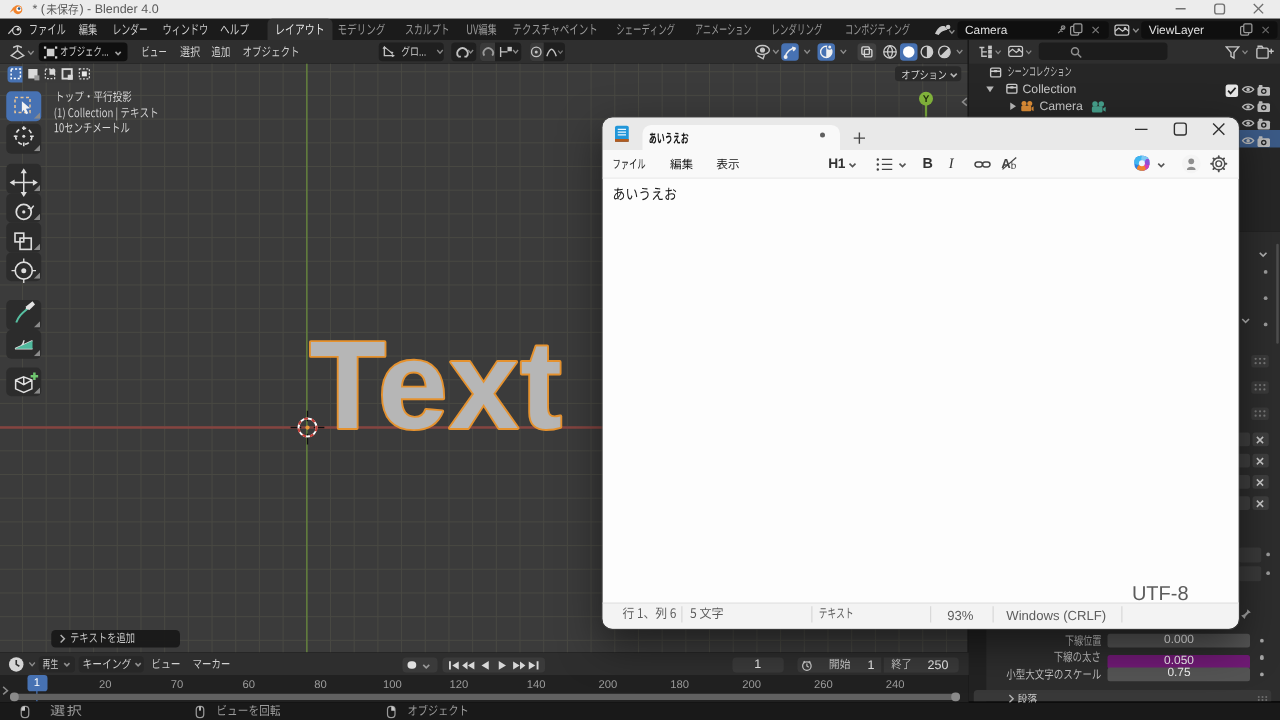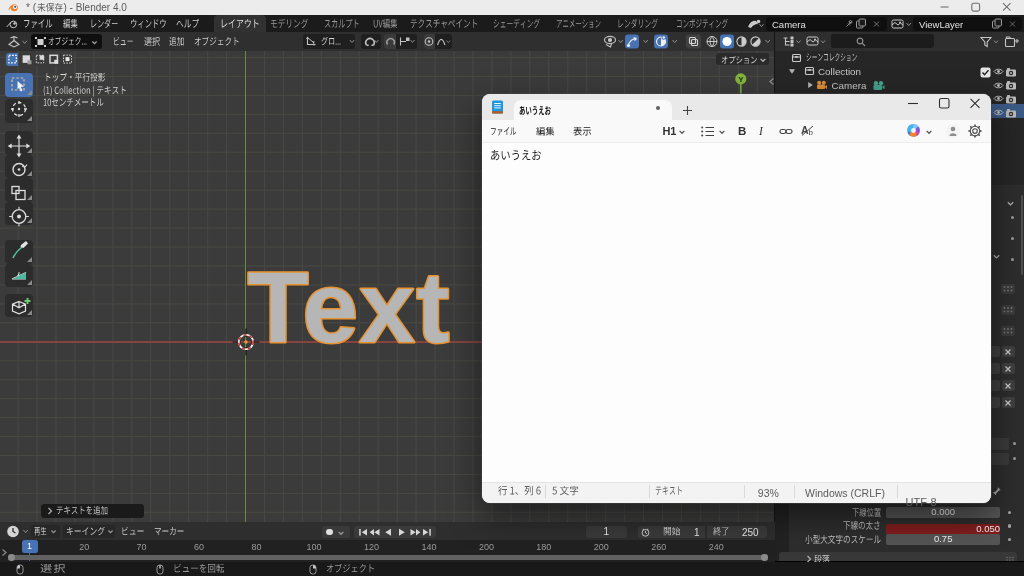--- a/index.html
+++ b/index.html
@@ -630,21 +630,21 @@
       <path d="M0.4 -7.7H6.9V-6.9H0.4ZM3.2 -7.1H3.8V0.8H3.2ZM3.5 -4.7 3.9 -5.3Q4.2 -5.1 4.6 -4.8Q5.0 -4.5 5.3 -4.2Q5.7 -4.0 6.0 -3.7Q6.3 -3.4 6.5 -3.2L6.1 -2.5Q5.9 -2.7 5.6 -3.0Q5.3 -3.3 5.0 -3.6Q4.6 -3.9 4.2 -4.2Q3.9 -4.5 3.5 -4.7Z M13.8 -3.4 14.3 -3.0Q14.0 -2.6 13.6 -2.2Q13.3 -1.8 13.0 -1.6L12.7 -1.9Q12.8 -2.1 13.1 -2.4Q13.3 -2.6 13.5 -2.9Q13.7 -3.2 13.8 -3.4ZM12.0 -8.4 12.6 -8.3Q12.5 -7.9 12.3 -7.5Q12.2 -7.2 12.1 -6.9L11.6 -7.1Q11.7 -7.4 11.8 -7.7Q11.9 -8.1 12.0 -8.4ZM11.0 -5.3V-4.4H13.5V-5.3ZM11.0 -6.8V-5.9H13.5V-6.8ZM10.5 -7.4H14.0V-3.8H10.5ZM12.0 -4.2H12.5V-0.0Q12.5 0.3 12.4 0.4Q12.4 0.6 12.2 0.7Q12.1 0.8 11.9 0.8Q11.7 0.8 11.3 0.8Q11.3 0.6 11.3 0.5Q11.2 0.3 11.2 0.1Q11.4 0.1 11.6 0.1Q11.8 0.1 11.9 0.1Q11.9 0.1 12.0 0.1Q12.0 0.1 12.0 -0.0ZM10.2 -3.0H11.5V-2.3H10.2ZM11.3 -3.0H11.4L11.5 -3.0L11.8 -2.8Q11.6 -1.6 11.2 -0.8Q10.8 -0.0 10.3 0.4Q10.2 0.3 10.2 0.2Q10.1 0.1 10.0 0.0Q10.0 -0.1 9.9 -0.1Q10.4 -0.5 10.8 -1.2Q11.2 -1.9 11.3 -2.8ZM12.4 -4.1Q12.5 -3.6 12.6 -3.0Q12.8 -2.5 13.0 -1.9Q13.3 -1.4 13.6 -1.0Q14.0 -0.5 14.4 -0.2Q14.4 -0.2 14.3 -0.0Q14.3 0.1 14.2 0.2Q14.1 0.3 14.1 0.4Q13.6 0.1 13.3 -0.4Q12.9 -0.9 12.7 -1.5Q12.5 -2.0 12.3 -2.6Q12.2 -3.1 12.1 -3.6ZM8.7 -8.4 9.2 -8.1Q9.1 -7.8 8.9 -7.4Q8.8 -7.0 8.6 -6.6Q8.5 -6.2 8.3 -6.0L7.9 -6.2Q8.1 -6.5 8.2 -6.9Q8.4 -7.3 8.5 -7.7Q8.6 -8.1 8.7 -8.4ZM9.5 -7.3 10.0 -7.0Q9.8 -6.4 9.5 -5.8Q9.1 -5.2 8.8 -4.6Q8.5 -4.0 8.2 -3.6L7.9 -3.8Q8.1 -4.2 8.3 -4.6Q8.6 -5.0 8.8 -5.5Q9.0 -5.9 9.2 -6.4Q9.4 -6.9 9.5 -7.3ZM7.6 -6.3 7.9 -6.8Q8.1 -6.6 8.3 -6.3Q8.5 -6.0 8.6 -5.7Q8.8 -5.4 8.9 -5.2L8.6 -4.6Q8.5 -4.9 8.3 -5.2Q8.2 -5.5 8.0 -5.8Q7.8 -6.1 7.6 -6.3ZM9.3 -5.0 9.7 -5.2Q9.8 -4.9 10.0 -4.5Q10.1 -4.1 10.2 -3.8Q10.3 -3.4 10.4 -3.1L9.9 -2.9Q9.9 -3.1 9.8 -3.5Q9.7 -3.9 9.5 -4.3Q9.4 -4.6 9.3 -5.0ZM7.5 -4.0Q8.0 -4.0 8.6 -4.1Q9.3 -4.1 10.0 -4.1L10.0 -3.5Q9.3 -3.5 8.7 -3.4Q8.1 -3.3 7.6 -3.3ZM9.5 -2.5 9.9 -2.7Q10.0 -2.3 10.1 -1.8Q10.2 -1.3 10.2 -0.9L9.8 -0.7Q9.8 -1.1 9.7 -1.6Q9.6 -2.1 9.5 -2.5ZM7.9 -2.7 8.4 -2.6Q8.3 -1.9 8.2 -1.2Q8.1 -0.5 7.9 -0.0Q7.9 -0.1 7.8 -0.1Q7.7 -0.2 7.6 -0.2Q7.5 -0.3 7.5 -0.3Q7.7 -0.8 7.8 -1.4Q7.9 -2.0 7.9 -2.7ZM8.7 -3.7H9.2V0.8H8.7Z M18.9 -8.3H19.4V-6.0H18.9ZM17.0 -6.4H21.5V-5.7H17.0ZM17.6 -4.9 18.1 -5.0Q18.2 -4.4 18.4 -3.6Q18.5 -2.9 18.6 -2.2Q18.7 -1.5 18.7 -1.0L18.1 -0.9Q18.1 -1.4 18.0 -2.1Q18.0 -2.8 17.9 -3.5Q17.7 -4.3 17.6 -4.9ZM20.3 -5.1 20.9 -5.0Q20.8 -4.4 20.6 -3.7Q20.5 -3.1 20.4 -2.4Q20.2 -1.8 20.1 -1.2Q19.9 -0.6 19.8 -0.1L19.3 -0.3Q19.5 -0.7 19.6 -1.3Q19.7 -1.9 19.8 -2.6Q20.0 -3.3 20.1 -3.9Q20.2 -4.6 20.3 -5.1ZM16.8 -0.4H21.6V0.3H16.8ZM16.6 -8.4 17.1 -8.1Q16.9 -7.3 16.6 -6.5Q16.2 -5.7 15.8 -5.0Q15.5 -4.2 15.1 -3.7Q15.0 -3.8 15.0 -3.9Q14.9 -4.1 14.9 -4.2Q14.8 -4.3 14.7 -4.4Q15.1 -4.9 15.5 -5.5Q15.8 -6.2 16.1 -6.9Q16.4 -7.6 16.6 -8.4ZM15.9 -5.8 16.4 -6.5 16.4 -6.5V0.8H15.9Z M26.6 -7.4V-6.5H27.9V-7.4ZM24.9 -7.4V-6.5H26.1V-7.4ZM23.3 -7.4V-6.5H24.4V-7.4ZM22.7 -8.0H28.4V-6.0H22.7ZM22.4 -5.4H28.7V-4.9H22.4ZM23.0 -0.2H28.9V0.4H23.0ZM22.8 -4.1H23.4V0.8H22.8ZM24.6 -2.8V-2.3H27.6V-2.8ZM24.6 -1.8V-1.2H27.6V-1.8ZM24.6 -3.8V-3.3H27.6V-3.8ZM24.1 -4.3H28.1V-0.8H24.1ZM25.4 -6.1 25.9 -6.1Q25.9 -5.6 25.8 -5.0Q25.7 -4.4 25.7 -4.0H25.2Q25.2 -4.4 25.3 -5.0Q25.3 -5.6 25.4 -6.1Z" fill="#c3c3c3"></path>
     </svg>
   </div>
 <div class="abs" style="left:886.4px;top:507.3px;width:113.6px;height:10.8px;background:#545454;border-radius:2px;color:#efefef;font-size:9.5px;text-align:center;line-height:10.8px">0.000</div>
 <div class="abs" style="left:1008px;top:510.90000000000003px;width:3.4px;height:3.4px;border-radius:50%;background:#a5a5a5"></div>
 <div class="abs" style="left:843.1px;top:521.4px">
     <svg class="jp" width="37.7" height="11.5" viewBox="0 -8.0 37.7 11.5">
       <path d="M0.4 -7.7H7.1V-6.9H0.4ZM3.3 -7.1H3.9V0.8H3.3ZM3.7 -4.7 4.0 -5.3Q4.4 -5.1 4.7 -4.8Q5.1 -4.5 5.5 -4.2Q5.9 -4.0 6.2 -3.7Q6.5 -3.4 6.7 -3.2L6.3 -2.5Q6.1 -2.7 5.8 -3.0Q5.5 -3.3 5.1 -3.6Q4.8 -3.9 4.4 -4.2Q4.0 -4.5 3.7 -4.7Z M14.3 -3.4 14.7 -3.0Q14.4 -2.6 14.1 -2.2Q13.7 -1.8 13.4 -1.6L13.1 -1.9Q13.3 -2.1 13.5 -2.4Q13.7 -2.6 13.9 -2.9Q14.1 -3.2 14.3 -3.4ZM12.4 -8.4 13.0 -8.3Q12.9 -7.9 12.7 -7.5Q12.6 -7.2 12.5 -6.9L12.0 -7.1Q12.1 -7.4 12.2 -7.7Q12.3 -8.1 12.4 -8.4ZM11.4 -5.3V-4.4H13.9V-5.3ZM11.4 -6.8V-5.9H13.9V-6.8ZM10.9 -7.4H14.5V-3.8H10.9ZM12.4 -4.2H12.9V-0.0Q12.9 0.3 12.8 0.4Q12.8 0.6 12.7 0.7Q12.5 0.8 12.3 0.8Q12.0 0.8 11.7 0.8Q11.7 0.6 11.6 0.5Q11.6 0.3 11.5 0.1Q11.8 0.1 12.0 0.1Q12.2 0.1 12.3 0.1Q12.3 0.1 12.4 0.1Q12.4 0.1 12.4 -0.0ZM10.6 -3.0H11.8V-2.3H10.6ZM11.7 -3.0H11.8L11.9 -3.0L12.2 -2.8Q12.0 -1.6 11.6 -0.8Q11.2 -0.0 10.6 0.4Q10.6 0.3 10.5 0.2Q10.4 0.1 10.4 0.0Q10.3 -0.1 10.2 -0.1Q10.8 -0.5 11.2 -1.2Q11.5 -1.9 11.7 -2.8ZM12.8 -4.1Q12.9 -3.6 13.1 -3.0Q13.2 -2.5 13.5 -1.9Q13.7 -1.4 14.1 -1.0Q14.4 -0.5 14.9 -0.2Q14.8 -0.2 14.8 -0.0Q14.7 0.1 14.7 0.2Q14.6 0.3 14.6 0.4Q14.1 0.1 13.7 -0.4Q13.4 -0.9 13.1 -1.5Q12.9 -2.0 12.7 -2.6Q12.6 -3.1 12.5 -3.6ZM9.0 -8.4 9.5 -8.1Q9.4 -7.8 9.2 -7.4Q9.1 -7.0 8.9 -6.6Q8.7 -6.2 8.6 -6.0L8.2 -6.2Q8.3 -6.5 8.5 -6.9Q8.6 -7.3 8.8 -7.7Q8.9 -8.1 9.0 -8.4ZM9.9 -7.3 10.3 -7.0Q10.1 -6.4 9.8 -5.8Q9.4 -5.2 9.1 -4.6Q8.8 -4.0 8.5 -3.6L8.2 -3.8Q8.4 -4.2 8.6 -4.6Q8.9 -5.0 9.1 -5.5Q9.3 -5.9 9.5 -6.4Q9.7 -6.9 9.9 -7.3ZM7.8 -6.3 8.1 -6.8Q8.3 -6.6 8.5 -6.3Q8.7 -6.0 8.9 -5.7Q9.1 -5.4 9.2 -5.2L8.9 -4.6Q8.8 -4.9 8.6 -5.2Q8.4 -5.5 8.2 -5.8Q8.0 -6.1 7.8 -6.3ZM9.6 -5.0 10.0 -5.2Q10.1 -4.9 10.3 -4.5Q10.4 -4.1 10.5 -3.8Q10.7 -3.4 10.7 -3.1L10.3 -2.9Q10.2 -3.1 10.1 -3.5Q10.0 -3.9 9.9 -4.3Q9.7 -4.6 9.6 -5.0ZM7.8 -4.0Q8.2 -4.0 8.9 -4.1Q9.6 -4.1 10.3 -4.1L10.3 -3.5Q9.6 -3.5 9.0 -3.4Q8.3 -3.3 7.8 -3.3ZM9.8 -2.5 10.2 -2.7Q10.3 -2.3 10.4 -1.8Q10.6 -1.3 10.6 -0.9L10.1 -0.7Q10.1 -1.1 10.0 -1.6Q9.9 -2.1 9.8 -2.5ZM8.2 -2.7 8.7 -2.6Q8.6 -1.9 8.5 -1.2Q8.4 -0.5 8.2 -0.0Q8.1 -0.1 8.0 -0.1Q8.0 -0.2 7.9 -0.2Q7.8 -0.3 7.7 -0.3Q7.9 -0.8 8.0 -1.4Q8.1 -2.0 8.2 -2.7ZM9.0 -3.7H9.5V0.8H9.0Z M19.3 -6.8Q19.3 -6.0 19.1 -5.2Q19.0 -4.3 18.8 -3.5Q18.6 -2.5 18.3 -1.8Q18.1 -1.1 17.7 -0.8Q17.4 -0.4 17.1 -0.4Q16.8 -0.4 16.4 -0.8Q16.1 -1.1 15.9 -1.7Q15.7 -2.3 15.7 -3.1Q15.7 -3.9 16.0 -4.7Q16.2 -5.4 16.7 -6.0Q17.1 -6.5 17.7 -6.9Q18.3 -7.2 19.0 -7.2Q19.7 -7.2 20.2 -6.9Q20.8 -6.6 21.1 -6.1Q21.5 -5.6 21.7 -4.9Q21.9 -4.3 21.9 -3.5Q21.9 -2.4 21.6 -1.7Q21.3 -0.9 20.6 -0.4Q20.0 0.2 19.1 0.3L18.7 -0.4Q18.9 -0.5 19.1 -0.5Q19.3 -0.5 19.4 -0.6Q19.8 -0.7 20.1 -0.9Q20.4 -1.1 20.7 -1.5Q21.0 -1.9 21.1 -2.4Q21.3 -2.9 21.3 -3.5Q21.3 -4.1 21.2 -4.7Q21.0 -5.2 20.7 -5.6Q20.4 -6.0 20.0 -6.2Q19.6 -6.5 19.0 -6.5Q18.4 -6.5 17.9 -6.2Q17.4 -5.9 17.1 -5.4Q16.7 -4.9 16.5 -4.3Q16.3 -3.7 16.3 -3.2Q16.3 -2.6 16.5 -2.1Q16.6 -1.7 16.8 -1.6Q16.9 -1.4 17.1 -1.4Q17.3 -1.4 17.5 -1.6Q17.7 -1.8 17.9 -2.4Q18.1 -2.9 18.2 -3.7Q18.4 -4.4 18.5 -5.3Q18.6 -6.1 18.7 -6.8Z M23.1 -5.7H29.7V-5.0H23.1ZM25.5 -1.4 26.0 -1.9Q26.3 -1.6 26.5 -1.3Q26.8 -0.9 27.1 -0.6Q27.4 -0.2 27.5 0.0L27.0 0.6Q26.9 0.3 26.6 -0.1Q26.4 -0.4 26.1 -0.8Q25.8 -1.1 25.5 -1.4ZM26.8 -5.4Q27.1 -4.1 27.5 -3.0Q27.9 -2.0 28.5 -1.1Q29.1 -0.3 29.9 0.1Q29.9 0.2 29.8 0.3Q29.7 0.4 29.6 0.6Q29.6 0.7 29.5 0.8Q28.7 0.3 28.1 -0.6Q27.4 -1.5 27.0 -2.7Q26.6 -3.8 26.3 -5.2ZM26.0 -8.4H26.6Q26.6 -7.7 26.6 -6.9Q26.6 -6.1 26.5 -5.2Q26.4 -4.4 26.2 -3.5Q26.0 -2.7 25.6 -1.9Q25.3 -1.1 24.7 -0.4Q24.1 0.3 23.3 0.8Q23.3 0.7 23.1 0.5Q23.0 0.3 22.9 0.2Q23.7 -0.3 24.2 -0.9Q24.8 -1.5 25.1 -2.3Q25.5 -3.0 25.7 -3.8Q25.8 -4.7 25.9 -5.5Q26.0 -6.3 26.0 -7.0Q26.0 -7.8 26.0 -8.4Z M34.1 -7.1Q34.1 -7.2 34.0 -7.5Q34.0 -7.7 33.9 -7.9L34.6 -8.0Q34.6 -7.7 34.7 -7.3Q34.7 -7.0 34.8 -6.6Q34.9 -6.2 35.0 -5.9Q35.2 -5.2 35.4 -4.6Q35.7 -4.0 35.9 -3.5Q36.0 -3.4 36.1 -3.2Q36.2 -3.1 36.3 -3.0L36.0 -2.4Q35.8 -2.5 35.6 -2.5Q35.4 -2.5 35.1 -2.6Q34.9 -2.6 34.6 -2.6Q34.4 -2.7 34.1 -2.7L34.2 -3.4Q34.4 -3.3 34.6 -3.3Q34.9 -3.3 35.1 -3.3Q35.3 -3.2 35.4 -3.2Q35.3 -3.5 35.1 -3.9Q34.9 -4.4 34.8 -4.8Q34.6 -5.3 34.5 -5.7Q34.3 -6.2 34.3 -6.5Q34.2 -6.9 34.1 -7.1ZM31.3 -6.3Q32.0 -6.2 32.6 -6.2Q33.2 -6.1 33.7 -6.2Q34.2 -6.2 34.7 -6.2Q35.0 -6.3 35.3 -6.3Q35.6 -6.4 36.0 -6.5Q36.3 -6.6 36.6 -6.8L36.7 -6.0Q36.4 -5.9 36.1 -5.8Q35.8 -5.7 35.4 -5.6Q35.1 -5.6 34.9 -5.5Q34.1 -5.4 33.2 -5.4Q32.4 -5.4 31.4 -5.5ZM32.5 -3.1Q32.3 -2.8 32.3 -2.4Q32.2 -2.1 32.2 -1.7Q32.2 -1.0 32.6 -0.7Q33.1 -0.4 33.9 -0.3Q34.5 -0.3 35.0 -0.4Q35.5 -0.5 35.9 -0.6L35.8 0.2Q35.5 0.3 35.0 0.4Q34.5 0.4 33.9 0.4Q33.2 0.4 32.7 0.2Q32.1 -0.0 31.8 -0.5Q31.6 -1.0 31.6 -1.6Q31.6 -2.1 31.7 -2.5Q31.8 -2.9 31.9 -3.3Z" fill="#c3c3c3"></path>
     </svg>
   </div>
-<div class="abs" style="left:886.4px;top:524px;width:113.6px;height:10.8px;background:#7f1d1d;border-radius:2px;color:#efefef;font-size:9.5px;text-align:right;line-height:10.8px">0.050</div>
+<div class="abs" style="left:886.4px;top:524px;width:113.6px;height:10.8px;background:#701a75;border-radius:2px;color:#efefef;font-size:9.5px;text-align:center;line-height:10.8px">0.050</div>
 <div class="abs" style="left:1008px;top:524.4px;width:3.4px;height:3.4px;border-radius:50%;background:#a5a5a5"></div>
 <div class="abs" style="left:804.7px;top:534.8px">
     <svg class="jp" width="76.1" height="11.5" viewBox="0 -8.0 76.1 11.5">
       <path d="M3.5 -8.3H4.1V-0.2Q4.1 0.2 4.1 0.4Q4.0 0.6 3.8 0.7Q3.5 0.8 3.2 0.8Q2.8 0.8 2.3 0.8Q2.3 0.7 2.2 0.6Q2.2 0.4 2.1 0.3Q2.1 0.1 2.1 0.0Q2.3 0.0 2.6 0.0Q2.9 0.0 3.0 0.0Q3.2 0.0 3.3 0.0Q3.4 0.0 3.5 -0.0Q3.5 -0.1 3.5 -0.2ZM5.4 -5.7 5.9 -6.0Q6.3 -5.3 6.6 -4.5Q6.9 -3.7 7.1 -2.9Q7.3 -2.1 7.4 -1.5L6.8 -1.2Q6.7 -1.8 6.5 -2.6Q6.3 -3.4 6.0 -4.2Q5.7 -5.0 5.4 -5.7ZM1.5 -5.9 2.2 -5.8Q2.0 -5.0 1.9 -4.2Q1.7 -3.4 1.4 -2.7Q1.1 -1.9 0.8 -1.4Q0.7 -1.4 0.6 -1.5Q0.5 -1.6 0.4 -1.7Q0.3 -1.7 0.2 -1.8Q0.6 -2.3 0.8 -3.0Q1.1 -3.7 1.3 -4.5Q1.4 -5.2 1.5 -5.9Z M8.4 -8.0H11.8V-7.3H8.4ZM8.1 -5.9H12.0V-5.3H8.1ZM8.0 -0.2H14.9V0.5H8.0ZM8.8 -2.2H14.1V-1.5H8.8ZM10.6 -7.7H11.1V-3.1H10.6ZM11.2 -3.3H11.7V0.2H11.2ZM12.4 -7.8H13.0V-4.5H12.4ZM13.9 -8.3H14.4V-3.9Q14.4 -3.5 14.3 -3.4Q14.3 -3.2 14.1 -3.1Q13.9 -3.1 13.7 -3.0Q13.4 -3.0 13.0 -3.0Q13.0 -3.2 12.9 -3.4Q12.8 -3.6 12.8 -3.7Q13.1 -3.7 13.4 -3.7Q13.6 -3.7 13.7 -3.7Q13.8 -3.7 13.8 -3.7Q13.9 -3.8 13.9 -3.9ZM9.1 -7.7H9.6V-6.0Q9.6 -5.5 9.5 -4.9Q9.4 -4.3 9.2 -3.8Q8.9 -3.3 8.4 -2.9Q8.4 -3.0 8.3 -3.1Q8.3 -3.2 8.2 -3.3Q8.1 -3.4 8.1 -3.4Q8.5 -3.8 8.7 -4.2Q9.0 -4.7 9.0 -5.1Q9.1 -5.6 9.1 -6.0Z M15.7 -5.5H22.4V-4.8H15.7ZM19.4 -5.2Q19.7 -4.0 20.1 -3.0Q20.5 -1.9 21.1 -1.1Q21.7 -0.4 22.5 0.1Q22.4 0.2 22.4 0.3Q22.3 0.4 22.2 0.5Q22.1 0.7 22.1 0.8Q21.3 0.3 20.6 -0.6Q20.0 -1.4 19.6 -2.6Q19.1 -3.7 18.8 -5.0ZM18.7 -8.4H19.3Q19.3 -7.7 19.3 -6.9Q19.3 -6.2 19.2 -5.3Q19.1 -4.4 18.9 -3.6Q18.7 -2.7 18.3 -1.9Q18.0 -1.1 17.4 -0.4Q16.8 0.3 16.0 0.8Q15.9 0.6 15.8 0.5Q15.7 0.3 15.5 0.2Q16.4 -0.3 16.9 -0.9Q17.5 -1.6 17.8 -2.3Q18.2 -3.1 18.3 -3.9Q18.5 -4.7 18.6 -5.5Q18.7 -6.3 18.7 -7.1Q18.7 -7.8 18.7 -8.4Z M28.3 -6.3 28.9 -6.1Q28.5 -4.3 27.7 -2.9Q27.0 -1.6 25.9 -0.7Q24.9 0.2 23.5 0.8Q23.5 0.7 23.4 0.6Q23.3 0.4 23.3 0.3Q23.2 0.2 23.1 0.1Q24.5 -0.4 25.5 -1.3Q26.5 -2.1 27.2 -3.4Q27.9 -4.6 28.3 -6.3ZM24.9 -6.3Q25.3 -4.7 26.0 -3.4Q26.7 -2.1 27.8 -1.2Q28.8 -0.4 30.2 0.1Q30.1 0.2 30.0 0.3Q29.9 0.4 29.9 0.6Q29.8 0.7 29.8 0.8Q28.3 0.3 27.3 -0.6Q26.3 -1.6 25.5 -2.9Q24.8 -4.3 24.3 -6.0ZM23.2 -6.7H30.1V-6.0H23.2ZM26.3 -8.4H26.9V-6.3H26.3Z M32.2 -5.5H35.9V-4.8H32.2ZM31.0 -3.0H37.5V-2.3H31.0ZM34.0 -3.7H34.6V-0.1Q34.6 0.2 34.5 0.4Q34.4 0.6 34.2 0.7Q34.0 0.7 33.7 0.8Q33.4 0.8 32.9 0.8Q32.9 0.7 32.8 0.5Q32.8 0.4 32.7 0.3Q32.7 0.1 32.6 0.0Q32.9 0.0 33.1 0.0Q33.4 0.1 33.5 0.0Q33.7 0.0 33.8 0.0Q33.9 0.0 33.9 -0.0Q34.0 -0.0 34.0 -0.1ZM35.7 -5.5H35.8L36.0 -5.5L36.3 -5.2Q36.1 -4.8 35.8 -4.4Q35.5 -4.1 35.1 -3.8Q34.7 -3.4 34.4 -3.2Q34.3 -3.3 34.2 -3.4Q34.1 -3.6 34.1 -3.6Q34.4 -3.8 34.7 -4.1Q35.0 -4.4 35.3 -4.8Q35.5 -5.1 35.7 -5.4ZM33.9 -8.4H34.5V-6.8H33.9ZM31.0 -7.3H37.4V-5.0H36.9V-6.6H31.6V-5.0H31.0Z M42.3 -6.8Q42.3 -6.0 42.1 -5.2Q42.0 -4.3 41.8 -3.5Q41.6 -2.5 41.3 -1.8Q41.1 -1.1 40.7 -0.8Q40.4 -0.4 40.1 -0.4Q39.7 -0.4 39.4 -0.8Q39.1 -1.1 38.9 -1.7Q38.7 -2.3 38.7 -3.1Q38.7 -3.9 39.0 -4.7Q39.2 -5.4 39.7 -6.0Q40.1 -6.5 40.7 -6.9Q41.3 -7.2 42.0 -7.2Q42.7 -7.2 43.3 -6.9Q43.8 -6.6 44.2 -6.1Q44.6 -5.6 44.8 -4.9Q45.0 -4.3 45.0 -3.5Q45.0 -2.4 44.6 -1.7Q44.3 -0.9 43.6 -0.4Q43.0 0.2 42.1 0.3L41.8 -0.4Q41.9 -0.5 42.1 -0.5Q42.3 -0.5 42.4 -0.6Q42.8 -0.7 43.1 -0.9Q43.5 -1.1 43.7 -1.5Q44.0 -1.9 44.2 -2.4Q44.3 -2.9 44.3 -3.5Q44.3 -4.1 44.2 -4.7Q44.0 -5.2 43.7 -5.6Q43.4 -6.0 43.0 -6.2Q42.6 -6.5 42.0 -6.5Q41.4 -6.5 40.9 -6.2Q40.4 -5.9 40.0 -5.4Q39.7 -4.9 39.5 -4.3Q39.3 -3.7 39.3 -3.2Q39.3 -2.6 39.4 -2.1Q39.6 -1.7 39.7 -1.6Q39.9 -1.4 40.1 -1.4Q40.3 -1.4 40.5 -1.6Q40.7 -1.8 40.9 -2.4Q41.1 -2.9 41.2 -3.7Q41.4 -4.4 41.5 -5.3Q41.7 -6.1 41.7 -6.8Z M51.7 -6.7Q51.7 -6.6 51.7 -6.5Q51.6 -6.4 51.6 -6.3Q51.4 -5.8 51.2 -5.2Q50.9 -4.6 50.7 -4.0Q50.4 -3.4 50.0 -2.9Q49.6 -2.3 49.1 -1.7Q48.6 -1.1 48.1 -0.6Q47.5 -0.1 46.9 0.2L46.4 -0.5Q47.0 -0.8 47.6 -1.2Q48.2 -1.7 48.7 -2.3Q49.2 -2.8 49.6 -3.4Q49.8 -3.8 50.1 -4.3Q50.3 -4.8 50.5 -5.3Q50.7 -5.8 50.8 -6.2Q50.8 -6.2 50.5 -6.2Q50.3 -6.2 50.0 -6.2Q49.7 -6.2 49.3 -6.2Q49.0 -6.2 48.7 -6.2Q48.4 -6.2 48.1 -6.2Q47.9 -6.2 47.9 -6.2Q47.7 -6.2 47.6 -6.2Q47.4 -6.2 47.3 -6.2Q47.1 -6.2 47.1 -6.2V-7.1Q47.1 -7.0 47.3 -7.0Q47.4 -7.0 47.6 -7.0Q47.7 -7.0 47.9 -7.0Q47.9 -7.0 48.2 -7.0Q48.4 -7.0 48.7 -7.0Q49.0 -7.0 49.3 -7.0Q49.7 -7.0 50.0 -7.0Q50.3 -7.0 50.5 -7.0Q50.7 -7.0 50.8 -7.0Q51.0 -7.0 51.1 -7.0Q51.3 -7.0 51.4 -7.1ZM50.1 -3.5Q50.5 -3.1 50.8 -2.7Q51.1 -2.3 51.4 -1.9Q51.8 -1.4 52.0 -1.0Q52.3 -0.6 52.5 -0.3L52.0 0.3Q51.7 -0.2 51.3 -0.8Q51.0 -1.3 50.5 -1.9Q50.1 -2.4 49.7 -2.9Z M56.4 -7.7Q56.4 -7.6 56.3 -7.4Q56.3 -7.2 56.2 -7.0Q56.2 -6.8 56.1 -6.5Q56.0 -6.3 55.9 -6.0Q55.8 -5.7 55.7 -5.4Q55.6 -5.0 55.3 -4.6Q55.1 -4.1 54.9 -3.8Q54.6 -3.4 54.4 -3.1L53.8 -3.6Q54.0 -3.8 54.2 -4.0Q54.4 -4.3 54.6 -4.6Q54.7 -4.9 54.9 -5.2Q55.0 -5.5 55.1 -5.7Q55.3 -6.1 55.4 -6.5Q55.5 -6.8 55.6 -7.1Q55.6 -7.3 55.6 -7.5Q55.7 -7.7 55.7 -7.9ZM55.5 -6.0Q55.6 -6.0 55.8 -6.0Q56.1 -6.0 56.4 -6.0Q56.7 -6.0 57.1 -6.0Q57.5 -6.0 57.9 -6.0Q58.3 -6.0 58.6 -6.0Q59.0 -6.0 59.2 -6.0Q59.4 -6.0 59.5 -6.0Q59.7 -6.0 59.9 -6.0Q60.1 -6.0 60.2 -6.1V-5.2Q60.0 -5.2 59.8 -5.2Q59.6 -5.2 59.5 -5.2Q59.4 -5.2 59.1 -5.2Q58.8 -5.2 58.4 -5.2Q58.0 -5.2 57.5 -5.2Q57.0 -5.2 56.6 -5.2Q56.2 -5.2 55.8 -5.2Q55.5 -5.2 55.4 -5.2ZM58.2 -5.6Q58.2 -4.4 58.0 -3.5Q57.9 -2.6 57.6 -1.9Q57.3 -1.2 56.9 -0.6Q56.5 -0.0 55.9 0.4L55.3 -0.2Q55.5 -0.3 55.6 -0.4Q55.8 -0.5 55.9 -0.7Q56.2 -0.9 56.5 -1.4Q56.8 -1.8 57.0 -2.4Q57.3 -3.0 57.4 -3.8Q57.6 -4.6 57.6 -5.6Z M61.7 -4.3Q61.8 -4.3 61.9 -4.3Q62.1 -4.3 62.3 -4.3Q62.5 -4.3 62.7 -4.3Q62.8 -4.3 63.1 -4.3Q63.3 -4.3 63.7 -4.3Q64.0 -4.3 64.4 -4.3Q64.8 -4.3 65.2 -4.3Q65.6 -4.3 65.9 -4.3Q66.3 -4.3 66.5 -4.3Q66.8 -4.3 66.9 -4.3Q67.2 -4.3 67.4 -4.3Q67.6 -4.3 67.7 -4.3V-3.4Q67.6 -3.4 67.4 -3.4Q67.1 -3.4 66.9 -3.4Q66.8 -3.4 66.5 -3.4Q66.3 -3.4 65.9 -3.4Q65.6 -3.4 65.2 -3.4Q64.8 -3.4 64.4 -3.4Q64.0 -3.4 63.7 -3.4Q63.3 -3.4 63.1 -3.4Q62.8 -3.4 62.7 -3.4Q62.4 -3.4 62.1 -3.4Q61.8 -3.4 61.7 -3.4Z M72.5 -0.2Q72.5 -0.3 72.5 -0.5Q72.5 -0.6 72.5 -0.8Q72.5 -0.9 72.5 -1.2Q72.5 -1.5 72.5 -2.0Q72.5 -2.5 72.5 -3.1Q72.5 -3.7 72.5 -4.3Q72.5 -4.9 72.5 -5.4Q72.5 -5.9 72.5 -6.3Q72.5 -6.6 72.5 -6.8Q72.5 -7.0 72.5 -7.2Q72.5 -7.4 72.5 -7.5H73.2Q73.2 -7.4 73.2 -7.2Q73.2 -7.0 73.2 -6.8Q73.2 -6.6 73.2 -6.3Q73.2 -5.9 73.2 -5.4Q73.2 -4.9 73.2 -4.3Q73.2 -3.7 73.2 -3.2Q73.2 -2.6 73.2 -2.2Q73.2 -1.7 73.2 -1.4Q73.2 -1.1 73.2 -1.0Q73.5 -1.2 73.9 -1.6Q74.3 -1.9 74.7 -2.4Q75.1 -2.9 75.4 -3.5L75.7 -2.8Q75.4 -2.2 75.0 -1.7Q74.5 -1.1 74.1 -0.7Q73.6 -0.3 73.1 0.0Q73.0 0.1 73.0 0.1Q72.9 0.2 72.9 0.2ZM69.0 -0.3Q69.5 -0.7 69.8 -1.4Q70.1 -2.0 70.3 -2.7Q70.4 -3.1 70.4 -3.6Q70.5 -4.1 70.5 -4.7Q70.5 -5.2 70.5 -5.8Q70.5 -6.3 70.5 -6.7Q70.5 -7.0 70.5 -7.1Q70.5 -7.3 70.5 -7.5H71.2Q71.2 -7.4 71.2 -7.3Q71.2 -7.2 71.2 -7.0Q71.2 -6.9 71.2 -6.8Q71.2 -6.3 71.1 -5.8Q71.1 -5.2 71.1 -4.6Q71.1 -4.0 71.0 -3.4Q71.0 -2.9 70.9 -2.5Q70.7 -1.7 70.4 -1.0Q70.0 -0.3 69.6 0.2Z" fill="#c3c3c3"></path>
     </svg>
   </div>
 <div class="abs" style="left:886.4px;top:534.2px;width:113.6px;height:10.8px;background:#545454;border-radius:2px;color:#efefef;font-size:9.5px;text-align:center;line-height:10.8px">0.75</div>
 <div class="abs" style="left:1008px;top:537.8000000000001px;width:3.4px;height:3.4px;border-radius:50%;background:#a5a5a5"></div>
 <div class="abs" style="left:779px;top:552.3px;width:238px;height:9.2px;background:#383838;border-radius:3px 3px 0 0"></div>
 <svg class="abs" style="left:806px;top:555px" width="6" height="8" viewBox="0 0 6 8">
@@ -741,21 +741,21 @@
     <svg class="jp" width="16.4" height="10.9" viewBox="0 -7.6 16.4 10.9">
       <path d="M4.6 -2.5 5.0 -3.0Q5.3 -2.8 5.6 -2.6Q5.9 -2.5 6.2 -2.3Q6.5 -2.1 6.7 -1.9L6.3 -1.4Q6.1 -1.6 5.8 -1.8Q5.5 -2.0 5.2 -2.2Q4.9 -2.4 4.6 -2.5ZM3.7 -0.7 4.1 -1.2Q4.5 -1.1 4.9 -0.9Q5.4 -0.7 5.8 -0.5Q6.2 -0.3 6.6 -0.1Q7.0 0.1 7.3 0.2L6.9 0.8Q6.6 0.6 6.0 0.3Q5.5 -0.0 4.9 -0.3Q4.3 -0.5 3.7 -0.7ZM4.8 -8.0 5.4 -7.9Q5.1 -7.1 4.6 -6.3Q4.1 -5.5 3.4 -4.8Q3.4 -4.8 3.3 -4.9Q3.2 -5.0 3.2 -5.1Q3.1 -5.2 3.0 -5.2Q3.4 -5.6 3.8 -6.1Q4.1 -6.6 4.4 -7.1Q4.6 -7.6 4.8 -8.0ZM4.7 -7.0H6.9V-6.4H4.4ZM6.7 -7.0H6.9L7.0 -7.0L7.3 -6.8Q7.0 -5.8 6.4 -4.9Q5.8 -4.1 5.1 -3.5Q4.4 -2.9 3.6 -2.5Q3.6 -2.6 3.5 -2.7Q3.4 -2.8 3.4 -2.9Q3.3 -3.0 3.2 -3.1Q4.0 -3.4 4.7 -4.0Q5.3 -4.5 5.9 -5.3Q6.4 -6.0 6.7 -6.9ZM4.6 -6.4Q4.9 -5.7 5.4 -5.0Q6.0 -4.3 6.6 -3.8Q7.3 -3.3 8.0 -3.0Q7.9 -2.9 7.8 -2.8Q7.8 -2.7 7.7 -2.6Q7.6 -2.5 7.6 -2.4Q6.9 -2.8 6.2 -3.3Q5.5 -3.9 5.0 -4.7Q4.4 -5.4 4.1 -6.2ZM1.6 -8.0 2.1 -7.7Q2.0 -7.4 1.8 -7.0Q1.6 -6.6 1.5 -6.3Q1.3 -5.9 1.1 -5.7L0.7 -5.9Q0.9 -6.2 1.0 -6.5Q1.2 -6.9 1.3 -7.3Q1.5 -7.7 1.6 -8.0ZM2.5 -6.9 3.0 -6.6Q2.8 -6.1 2.4 -5.5Q2.1 -4.9 1.7 -4.3Q1.4 -3.7 1.1 -3.3L0.7 -3.6Q0.9 -3.9 1.2 -4.3Q1.4 -4.7 1.7 -5.2Q1.9 -5.6 2.1 -6.1Q2.4 -6.5 2.5 -6.9ZM0.3 -6.0 0.6 -6.4Q0.8 -6.2 1.1 -6.0Q1.3 -5.7 1.5 -5.4Q1.7 -5.2 1.8 -5.0L1.5 -4.4Q1.4 -4.6 1.2 -4.9Q1.0 -5.2 0.8 -5.5Q0.5 -5.8 0.3 -6.0ZM2.2 -4.7 2.7 -4.9Q2.8 -4.6 3.0 -4.2Q3.1 -3.9 3.3 -3.6Q3.4 -3.2 3.4 -3.0L3.0 -2.7Q2.9 -3.0 2.8 -3.3Q2.7 -3.7 2.5 -4.0Q2.4 -4.4 2.2 -4.7ZM0.3 -3.7Q0.8 -3.7 1.5 -3.8Q2.3 -3.8 3.1 -3.9L3.1 -3.3Q2.3 -3.2 1.6 -3.2Q0.9 -3.1 0.3 -3.1ZM2.4 -2.4 2.9 -2.6Q3.1 -2.2 3.2 -1.7Q3.4 -1.2 3.4 -0.9L2.9 -0.7Q2.9 -1.1 2.7 -1.5Q2.6 -2.0 2.4 -2.4ZM0.7 -2.5 1.3 -2.4Q1.2 -1.8 1.0 -1.1Q0.9 -0.5 0.7 -0.0Q0.6 -0.1 0.6 -0.1Q0.5 -0.2 0.4 -0.2Q0.3 -0.3 0.2 -0.3Q0.4 -0.7 0.5 -1.3Q0.7 -1.9 0.7 -2.5ZM1.6 -3.5H2.2V0.8H1.6Z M12.0 -4.7H12.6V-0.2Q12.6 0.2 12.5 0.4Q12.4 0.6 12.2 0.6Q12.0 0.7 11.5 0.7Q11.1 0.8 10.5 0.8Q10.5 0.6 10.4 0.4Q10.3 0.2 10.3 0.0Q10.6 0.1 10.9 0.1Q11.2 0.1 11.4 0.1Q11.7 0.1 11.8 0.1Q11.9 0.1 11.9 0.0Q12.0 -0.0 12.0 -0.2ZM9.0 -7.2H14.9V-6.5H9.0ZM14.7 -7.2H14.9L15.0 -7.3L15.5 -6.9Q15.1 -6.4 14.6 -5.9Q14.2 -5.3 13.6 -4.9Q13.1 -4.4 12.6 -4.1Q12.5 -4.2 12.5 -4.3Q12.4 -4.4 12.3 -4.4Q12.2 -4.5 12.2 -4.6Q12.5 -4.8 12.9 -5.1Q13.3 -5.4 13.6 -5.8Q13.9 -6.1 14.2 -6.4Q14.5 -6.8 14.7 -7.1Z" fill="#cccccc"></path>
     </svg>
   </div>
 <div class="abs" style="left:742px;top:526.8px;font-size:10px;color:#e8e8e8">250</div>
 <div class="abs" style="left:72.2px;top:541.5px;width:24px;text-align:center;font-size:9px;color:#9b9b9b">20</div>
 <div class="abs" style="left:129.6px;top:541.5px;width:24px;text-align:center;font-size:9px;color:#9b9b9b">70</div>
 <div class="abs" style="left:187.1px;top:541.5px;width:24px;text-align:center;font-size:9px;color:#9b9b9b">60</div>
 <div class="abs" style="left:244.5px;top:541.5px;width:24px;text-align:center;font-size:9px;color:#9b9b9b">80</div>
 <div class="abs" style="left:302.0px;top:541.5px;width:24px;text-align:center;font-size:9px;color:#9b9b9b">100</div>
-<div class="abs" style="left:359.5px;top:541.5px;width:24px;text-align:center;font-size:9px;color:#9b9b9b">120</div>
+<div class="abs" style="left:359.5px;top:541.5px;width:24px;text-align:left;font-size:9px;color:#9b9b9b">120</div>
 <div class="abs" style="left:416.9px;top:541.5px;width:24px;text-align:center;font-size:9px;color:#9b9b9b">140</div>
 <div class="abs" style="left:474.4px;top:541.5px;width:24px;text-align:center;font-size:9px;color:#9b9b9b">200</div>
 <div class="abs" style="left:531.8px;top:541.5px;width:24px;text-align:center;font-size:9px;color:#9b9b9b">180</div>
 <div class="abs" style="left:589.3px;top:541.5px;width:24px;text-align:center;font-size:9px;color:#9b9b9b">200</div>
 <div class="abs" style="left:646.8px;top:541.5px;width:24px;text-align:center;font-size:9px;color:#9b9b9b">260</div>
 <div class="abs" style="left:704.2px;top:541.5px;width:24px;text-align:center;font-size:9px;color:#9b9b9b">240</div>
 <div class="abs" style="left:28.6px;top:551px;width:1.8px;height:10px;background:#4772b3"></div>
 <div class="abs" style="left:21.5px;top:540px;width:16px;height:13px;background:#4772b3;border-radius:2.5px;color:#fff;font-size:9px;text-align:center;line-height:13px">1</div>
 <div class="abs" style="left:8px;top:555.3px;width:760px;height:4.5px;background:#616161;border-radius:2.2px"></div>
 <div class="abs" style="left:8px;top:554.3px;width:6.5px;height:6.5px;background:#8a8a8a;border-radius:50%"></div>
@@ -912,17 +912,17 @@
       <path d="M2.5 0.1Q2.0 0.1 1.6 -0.0Q1.1 -0.2 0.8 -0.4Q0.5 -0.6 0.3 -0.9L0.7 -1.5Q0.9 -1.3 1.2 -1.1Q1.4 -0.9 1.7 -0.8Q2.0 -0.7 2.4 -0.7Q2.9 -0.7 3.2 -0.9Q3.6 -1.1 3.8 -1.5Q4.0 -1.9 4.0 -2.5Q4.0 -3.3 3.6 -3.8Q3.2 -4.2 2.5 -4.2Q2.1 -4.2 1.9 -4.1Q1.6 -4.0 1.3 -3.8L0.8 -4.1L1.1 -7.7H4.5V-6.9H1.8L1.7 -4.7Q1.9 -4.8 2.1 -4.9Q2.4 -5.0 2.7 -5.0Q3.3 -5.0 3.8 -4.7Q4.3 -4.4 4.6 -3.9Q4.9 -3.4 4.9 -2.5Q4.9 -1.7 4.5 -1.1Q4.2 -0.5 3.7 -0.2Q3.1 0.1 2.5 0.1Z M14.6 -6.6 15.3 -6.4Q14.7 -4.5 13.8 -3.1Q12.8 -1.7 11.5 -0.7Q10.1 0.2 8.4 0.9Q8.3 0.8 8.3 0.6Q8.2 0.5 8.1 0.3Q8.0 0.2 7.9 0.1Q9.6 -0.4 10.9 -1.3Q12.2 -2.2 13.1 -3.5Q14.0 -4.8 14.6 -6.6ZM10.2 -6.6Q10.7 -4.9 11.6 -3.6Q12.5 -2.2 13.8 -1.3Q15.1 -0.4 16.9 0.1Q16.8 0.2 16.7 0.3Q16.6 0.4 16.5 0.6Q16.4 0.7 16.4 0.8Q14.6 0.3 13.2 -0.7Q11.9 -1.6 11.0 -3.1Q10.0 -4.5 9.4 -6.4ZM8.0 -7.0H16.8V-6.3H8.0ZM12.0 -8.8H12.7V-6.6H12.0Z M19.5 -5.8H24.1V-5.1H19.5ZM17.9 -3.1H26.2V-2.4H17.9ZM21.7 -3.9H22.5V-0.1Q22.5 0.2 22.4 0.4Q22.3 0.6 22.0 0.7Q21.7 0.8 21.3 0.8Q20.9 0.8 20.3 0.8Q20.3 0.7 20.2 0.6Q20.2 0.4 20.1 0.3Q20.1 0.1 20.0 0.0Q20.3 0.0 20.6 0.0Q20.9 0.1 21.2 0.1Q21.4 0.0 21.5 0.0Q21.6 0.0 21.6 -0.0Q21.7 -0.0 21.7 -0.2ZM23.9 -5.8H24.1L24.3 -5.8L24.7 -5.4Q24.4 -5.1 24.0 -4.7Q23.6 -4.3 23.1 -3.9Q22.7 -3.6 22.3 -3.4Q22.2 -3.5 22.1 -3.6Q21.9 -3.7 21.9 -3.8Q22.2 -4.0 22.6 -4.3Q23.0 -4.7 23.3 -5.0Q23.7 -5.3 23.9 -5.6ZM21.7 -8.8H22.4V-7.1H21.7ZM18.0 -7.7H26.1V-5.2H25.4V-6.9H18.7V-5.2H18.0Z" fill="#5c5c5c"></path>
     </svg>
   </div>
 <div class="abs" style="left:655.2px;top:486.40000000000003px">
     <svg class="jp" width="27.9" height="12.1" viewBox="0 -8.4 27.9 12.1">
       <path d="M1.5 -7.8Q1.6 -7.7 1.8 -7.7Q2.0 -7.7 2.1 -7.7Q2.3 -7.7 2.5 -7.7Q2.8 -7.7 3.2 -7.7Q3.5 -7.7 3.9 -7.7Q4.3 -7.7 4.6 -7.7Q4.8 -7.7 5.0 -7.7Q5.1 -7.7 5.3 -7.7Q5.5 -7.7 5.6 -7.8V-6.9Q5.4 -6.9 5.3 -6.9Q5.1 -6.9 5.0 -6.9Q4.8 -6.9 4.6 -6.9Q4.3 -6.9 3.9 -6.9Q3.5 -6.9 3.2 -6.9Q2.8 -6.9 2.5 -6.9Q2.3 -6.9 2.1 -6.9Q2.0 -6.9 1.8 -6.9Q1.6 -6.9 1.5 -6.9ZM0.7 -5.1Q0.8 -5.1 1.0 -5.1Q1.1 -5.1 1.3 -5.1Q1.4 -5.1 1.6 -5.1Q1.9 -5.1 2.3 -5.1Q2.7 -5.1 3.1 -5.1Q3.6 -5.1 4.0 -5.1Q4.5 -5.1 4.8 -5.1Q5.2 -5.1 5.5 -5.1Q5.8 -5.1 5.8 -5.1Q5.9 -5.1 6.1 -5.1Q6.3 -5.1 6.4 -5.1V-4.3Q6.3 -4.3 6.1 -4.3Q6.0 -4.3 5.8 -4.3Q5.8 -4.3 5.5 -4.3Q5.2 -4.3 4.8 -4.3Q4.5 -4.3 4.0 -4.3Q3.6 -4.3 3.1 -4.3Q2.7 -4.3 2.3 -4.3Q1.9 -4.3 1.6 -4.3Q1.4 -4.3 1.3 -4.3Q1.1 -4.3 1.0 -4.3Q0.8 -4.3 0.7 -4.3ZM4.0 -4.7Q4.0 -3.7 3.9 -2.9Q3.8 -2.1 3.5 -1.4Q3.4 -1.1 3.2 -0.7Q3.0 -0.4 2.7 -0.0Q2.5 0.3 2.2 0.5L1.6 -0.1Q2.0 -0.3 2.4 -0.8Q2.8 -1.2 3.0 -1.7Q3.2 -2.3 3.3 -3.1Q3.4 -3.8 3.4 -4.7Z M9.7 -7.4Q9.7 -7.6 9.6 -7.8Q9.6 -8.0 9.6 -8.1L10.2 -8.3Q10.2 -8.2 10.2 -8.0Q10.3 -7.8 10.3 -7.6Q10.3 -7.5 10.3 -7.1Q10.4 -6.7 10.5 -6.1Q10.5 -5.6 10.6 -4.9Q10.7 -4.2 10.8 -3.5Q10.9 -2.8 11.0 -2.2Q11.0 -1.7 11.1 -1.2Q11.2 -0.8 11.2 -0.7Q11.2 -0.4 11.3 -0.2Q11.3 0.1 11.4 0.3L10.7 0.5Q10.7 0.2 10.7 -0.0Q10.6 -0.3 10.6 -0.5Q10.6 -0.6 10.5 -1.1Q10.5 -1.5 10.4 -2.1Q10.3 -2.7 10.2 -3.3Q10.2 -4.0 10.1 -4.7Q10.0 -5.4 9.9 -5.9Q9.8 -6.5 9.8 -6.9Q9.7 -7.3 9.7 -7.4ZM7.7 -5.9Q7.9 -5.9 8.0 -5.9Q8.2 -6.0 8.3 -6.0Q8.5 -6.0 8.8 -6.1Q9.1 -6.1 9.4 -6.2Q9.8 -6.3 10.2 -6.4Q10.5 -6.5 10.9 -6.6Q11.3 -6.7 11.6 -6.7Q11.9 -6.8 12.0 -6.9Q12.2 -6.9 12.3 -6.9Q12.4 -7.0 12.5 -7.0L12.6 -6.1Q12.6 -6.1 12.4 -6.1Q12.3 -6.1 12.1 -6.0Q12.0 -6.0 11.7 -5.9Q11.4 -5.9 11.0 -5.8Q10.6 -5.7 10.2 -5.6Q9.9 -5.5 9.5 -5.4Q9.1 -5.3 8.9 -5.3Q8.6 -5.2 8.4 -5.1Q8.3 -5.1 8.1 -5.1Q8.0 -5.0 7.9 -5.0ZM7.7 -2.9Q7.8 -2.9 8.0 -2.9Q8.2 -2.9 8.3 -3.0Q8.5 -3.0 8.8 -3.1Q9.2 -3.2 9.6 -3.3Q10.0 -3.4 10.4 -3.5Q10.8 -3.6 11.2 -3.7Q11.6 -3.8 12.0 -3.9Q12.3 -3.9 12.5 -4.0Q12.7 -4.1 12.9 -4.1Q13.0 -4.2 13.1 -4.2L13.2 -3.3Q13.1 -3.3 13.0 -3.3Q12.8 -3.2 12.6 -3.2Q12.4 -3.1 12.0 -3.0Q11.7 -3.0 11.3 -2.9Q10.9 -2.8 10.5 -2.7Q10.0 -2.6 9.6 -2.5Q9.3 -2.4 8.9 -2.3Q8.6 -2.2 8.5 -2.2Q8.3 -2.1 8.1 -2.1Q8.0 -2.0 7.8 -2.0Z M19.5 -7.0Q19.5 -7.0 19.4 -6.8Q19.4 -6.7 19.4 -6.6Q19.2 -6.1 19.0 -5.4Q18.8 -4.8 18.5 -4.2Q18.3 -3.6 18.0 -3.1Q17.6 -2.4 17.1 -1.8Q16.7 -1.2 16.2 -0.7Q15.6 -0.2 15.1 0.2L14.6 -0.5Q15.2 -0.8 15.7 -1.3Q16.3 -1.8 16.7 -2.4Q17.2 -3.0 17.5 -3.6Q17.8 -4.0 18.0 -4.5Q18.2 -5.0 18.4 -5.6Q18.6 -6.1 18.7 -6.5Q18.6 -6.5 18.4 -6.5Q18.2 -6.5 17.9 -6.5Q17.6 -6.5 17.3 -6.5Q17.0 -6.5 16.7 -6.5Q16.4 -6.5 16.2 -6.5Q16.0 -6.5 16.0 -6.5Q15.8 -6.5 15.7 -6.5Q15.5 -6.5 15.4 -6.5Q15.3 -6.5 15.3 -6.5V-7.4Q15.3 -7.4 15.4 -7.4Q15.6 -7.4 15.7 -7.4Q15.9 -7.3 16.0 -7.3Q16.0 -7.3 16.2 -7.3Q16.4 -7.3 16.7 -7.3Q17.0 -7.3 17.3 -7.3Q17.6 -7.3 17.9 -7.3Q18.2 -7.3 18.4 -7.3Q18.6 -7.3 18.7 -7.3Q18.8 -7.3 19.0 -7.4Q19.1 -7.4 19.2 -7.4ZM18.1 -3.6Q18.3 -3.3 18.6 -2.9Q19.0 -2.4 19.2 -2.0Q19.5 -1.5 19.8 -1.1Q20.0 -0.7 20.2 -0.4L19.7 0.3Q19.5 -0.2 19.1 -0.8Q18.8 -1.4 18.4 -2.0Q18.0 -2.6 17.7 -3.0Z M23.3 -0.9Q23.3 -1.1 23.3 -1.5Q23.3 -2.0 23.3 -2.6Q23.3 -3.2 23.3 -3.9Q23.3 -4.6 23.3 -5.2Q23.3 -5.8 23.3 -6.3Q23.3 -6.8 23.3 -7.0Q23.3 -7.3 23.3 -7.6Q23.3 -7.9 23.2 -8.1H23.9Q23.9 -7.9 23.9 -7.6Q23.9 -7.3 23.9 -7.0Q23.9 -6.6 23.9 -6.1Q23.9 -5.5 23.9 -4.8Q23.9 -4.2 23.9 -3.6Q23.9 -2.9 23.9 -2.4Q23.9 -1.8 23.9 -1.4Q23.9 -1.1 23.9 -0.9Q23.9 -0.8 23.9 -0.5Q23.9 -0.3 23.9 -0.1Q23.9 0.1 23.9 0.3H23.2Q23.3 0.1 23.3 -0.3Q23.3 -0.6 23.3 -0.9ZM23.7 -5.4Q24.1 -5.2 24.5 -5.0Q24.9 -4.8 25.3 -4.5Q25.8 -4.3 26.2 -4.1Q26.5 -3.8 26.8 -3.6L26.6 -2.7Q26.3 -2.9 25.9 -3.2Q25.5 -3.4 25.2 -3.7Q24.8 -3.9 24.4 -4.1Q24.0 -4.3 23.7 -4.4Z" fill="#5c5c5c"></path>
     </svg>
   </div>
 <div class="abs" style="left:757.8px;top:486.6px;font-size:10.5px;color:#5c5c5c">93%</div>
 <div class="abs" style="left:805px;top:486.6px;font-size:10.5px;color:#5c5c5c">Windows (CRLF)</div>
-<div class="abs" style="left:905.5px;top:496px;font-size:11px;color:#5c5c5c">UTF-8</div>
+<div class="abs" style="left:905.5px;top:467px;font-size:16px;color:#5c5c5c">UTF-8</div>
 <div class="abs" style="left:545px;top:485px;width:1px;height:13px;background:#d9d9d9"></div>
 <div class="abs" style="left:648.5px;top:485px;width:1px;height:13px;background:#d9d9d9"></div>
 <div class="abs" style="left:744px;top:485px;width:1px;height:13px;background:#d9d9d9"></div>
 <div class="abs" style="left:794px;top:485px;width:1px;height:13px;background:#d9d9d9"></div>
 <div class="abs" style="left:897px;top:485px;width:1px;height:13px;background:#d9d9d9"></div>
 </body></html>

